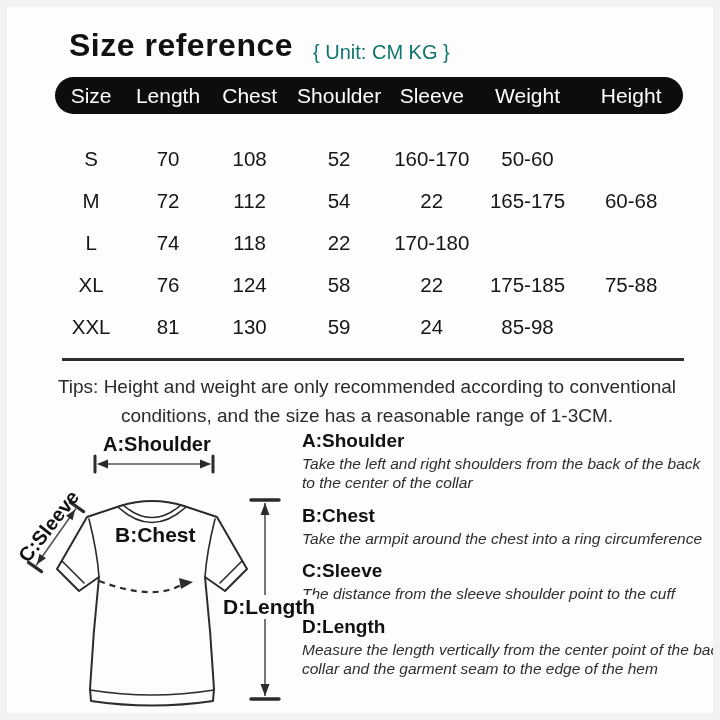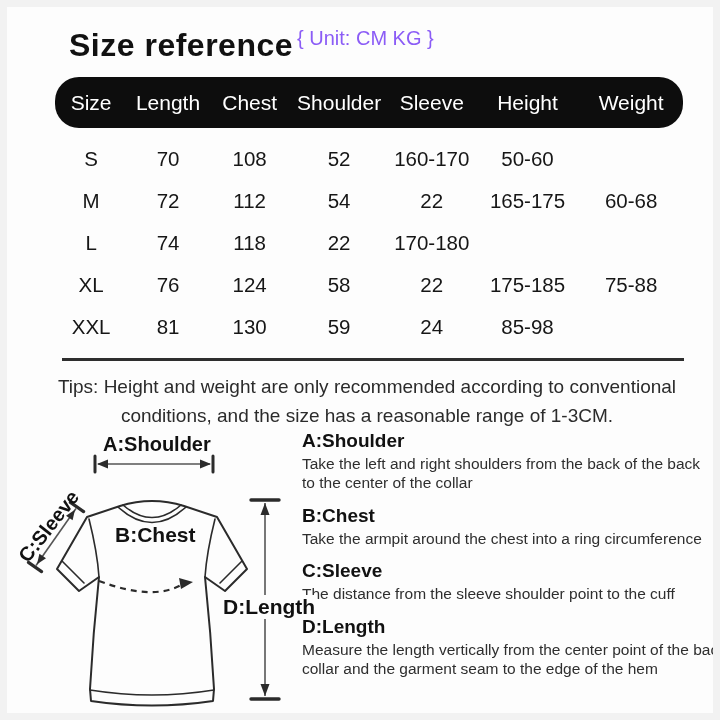--- a/index.html
+++ b/index.html
@@ -14,32 +14,32 @@
     position:relative;
     width:720px;height:720px;
     background:#fdfdfd;
     border:7px solid #f2f2f2;
     box-sizing:border-box;
     overflow:hidden;
   }
   
   .title-row{
     position:absolute;left:62px;top:20px;
-    display:flex;align-items:flex-start;gap:4px;white-space:nowrap;
+    display:flex;align-items:flex-end;gap:20px;white-space:nowrap;
   }
   .title-main{font-size:32px;font-weight:bold;letter-spacing:.5px;color:#111;}
-  .title-unit{font-size:20px;color:#8b5cf6;}
+  .title-unit{font-size:20px;color:#0f766e;}
   
   .size-grid{
     display:grid;
     grid-template-columns:11.5% 13% 13% 15.5% 14% 16.5% 16.5%;
     align-items:center;
   }
   .tbl-header{
-    position:absolute;left:48px;top:70px;width:628px;height:51px;
+    position:absolute;left:48px;top:70px;width:628px;height:37px;
     background:#0d0d0d;border-radius:24px;
     color:#fff;font-size:21px;
   }
   .tbl-header .cell{text-align:center;}
   .tbl-body{
     position:absolute;left:48px;top:131px;width:628px;
     font-size:20.5px;color:#161616;
   }
   .tbl-row{height:42px;}
   .tbl-row .cell{text-align:center;}
@@ -62,21 +62,21 @@
   }
   .lbl-length{left:214px;top:588px;font-size:21px;background:#fdfdfd;padding:0 2px;z-index:3;}
   .diag-svg{position:absolute;}
   .shirt-svg{left:36px;top:486px;}
   .arrow-a{left:84px;top:447px;}
   .arrow-c{left:18px;top:490px;}
   .arrow-d{left:241px;top:490px;}
   
   .defs{position:absolute;left:295px;top:423px;width:435px;}
   .def-term{font-size:19px;font-weight:bold;color:#111;margin:0 0 3px 0;line-height:1.15;}
-  .def-desc{font-size:15.5px;color:#2e2e2e;line-height:1.22;margin:0 0 12px 0;}
+  .def-desc{font-size:15.5px;color:#2e2e2e;line-height:1.22;margin:0 0 12px 0;font-style:italic;}
   .def-desc.w-a{max-width:400px;}
   .def-desc.w-b{max-width:432px;}
   .def-desc.w-c{max-width:432px;}
   .def-desc.w-d{max-width:440px;}
 </style>
 </head>
 <body>
 
 <div id="page">
 
@@ -84,22 +84,22 @@
     <span class="title-main">Size reference</span>
     <span class="title-unit">{ Unit: CM KG }</span>
   </div>
 
   <div class="tbl-header size-grid">
     <div class="cell">Size</div>
     <div class="cell">Length</div>
     <div class="cell">Chest</div>
     <div class="cell">Shoulder</div>
     <div class="cell">Sleeve</div>
+    <div class="cell">Weight</div>
     <div class="cell">Height</div>
-    <div class="cell">Weight</div>
   </div>
 
   <div class="tbl-body">
     <div class="tbl-row size-grid">
       <div class="cell">S</div>
       <div class="cell">70</div>
       <div class="cell">108</div>
       <div class="cell">52</div>
       <div class="cell">160-170</div>
       <div class="cell">50-60</div>

